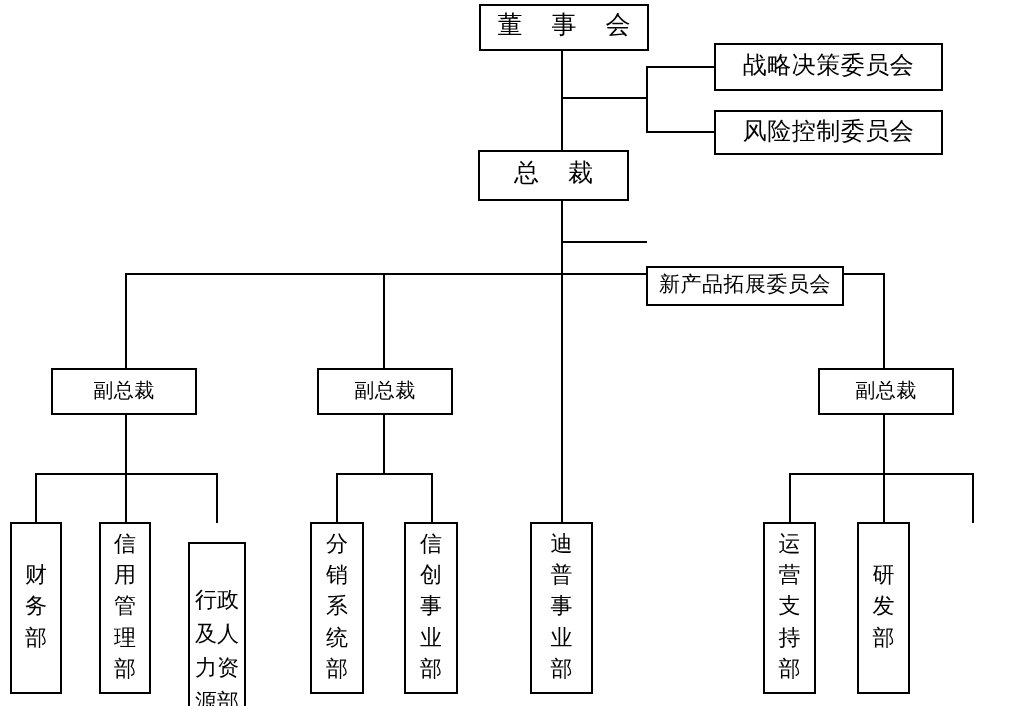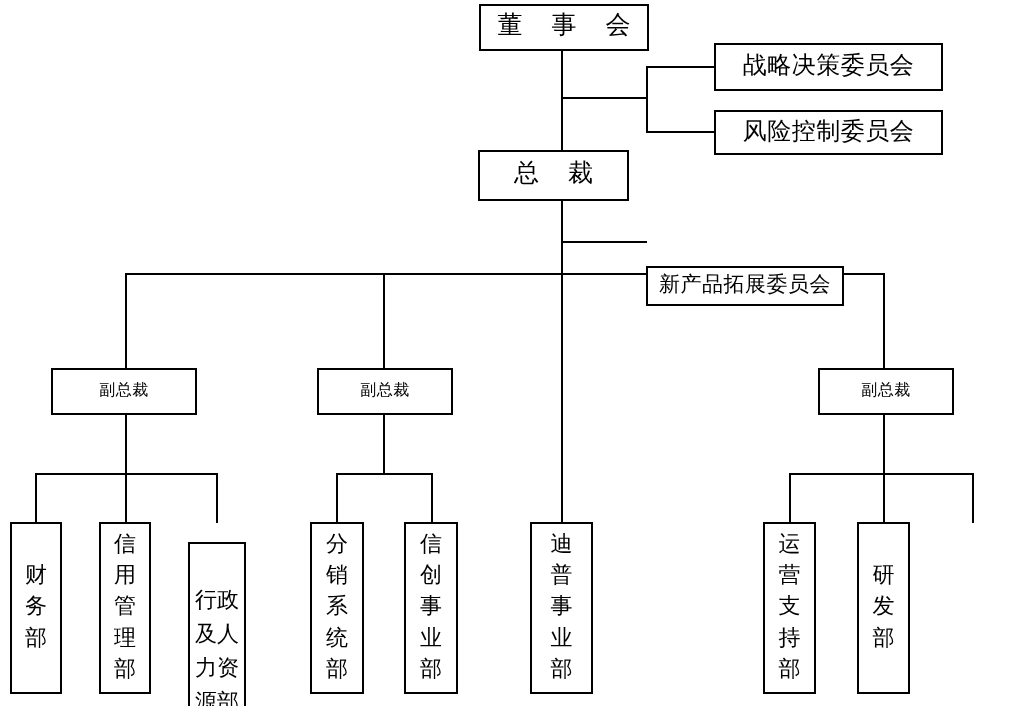--- a/index.html
+++ b/index.html
@@ -38,21 +38,21 @@
   .lvl-top .label{
     font-size:25px;
     letter-spacing:7px;
     text-indent:7px;
   }
   .lvl-comm .label{
     font-size:24px;
     letter-spacing:0.5px;
   }
   .lvl-vp .label{
-    font-size:16px;
+    font-size:20px;
     letter-spacing:0.5px;
   }
   
   .dept{
     align-items:center;
     justify-content:center;
     padding:6px 0;
   }
   .dept .label{
     font-size:22px;

